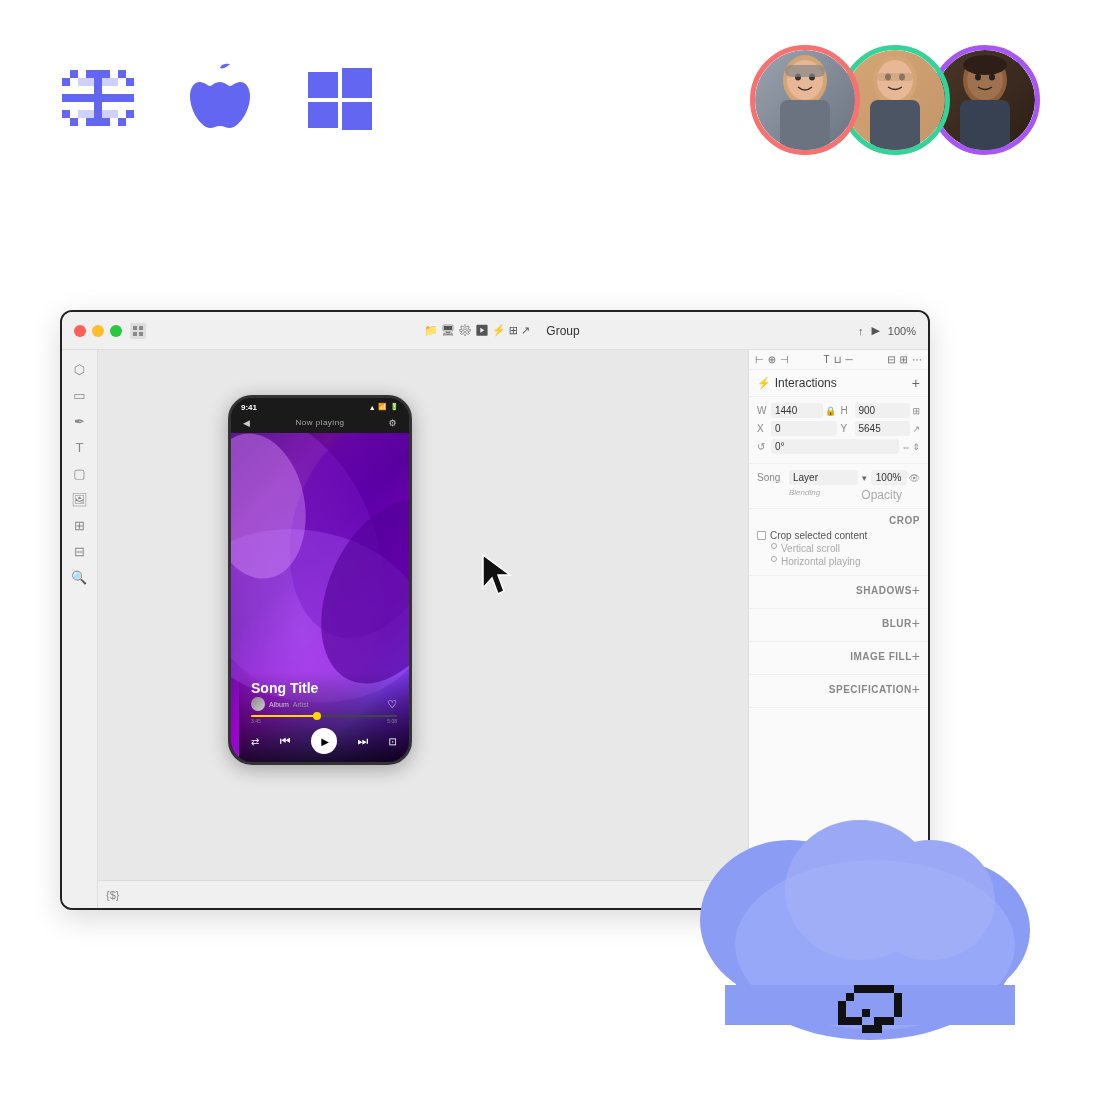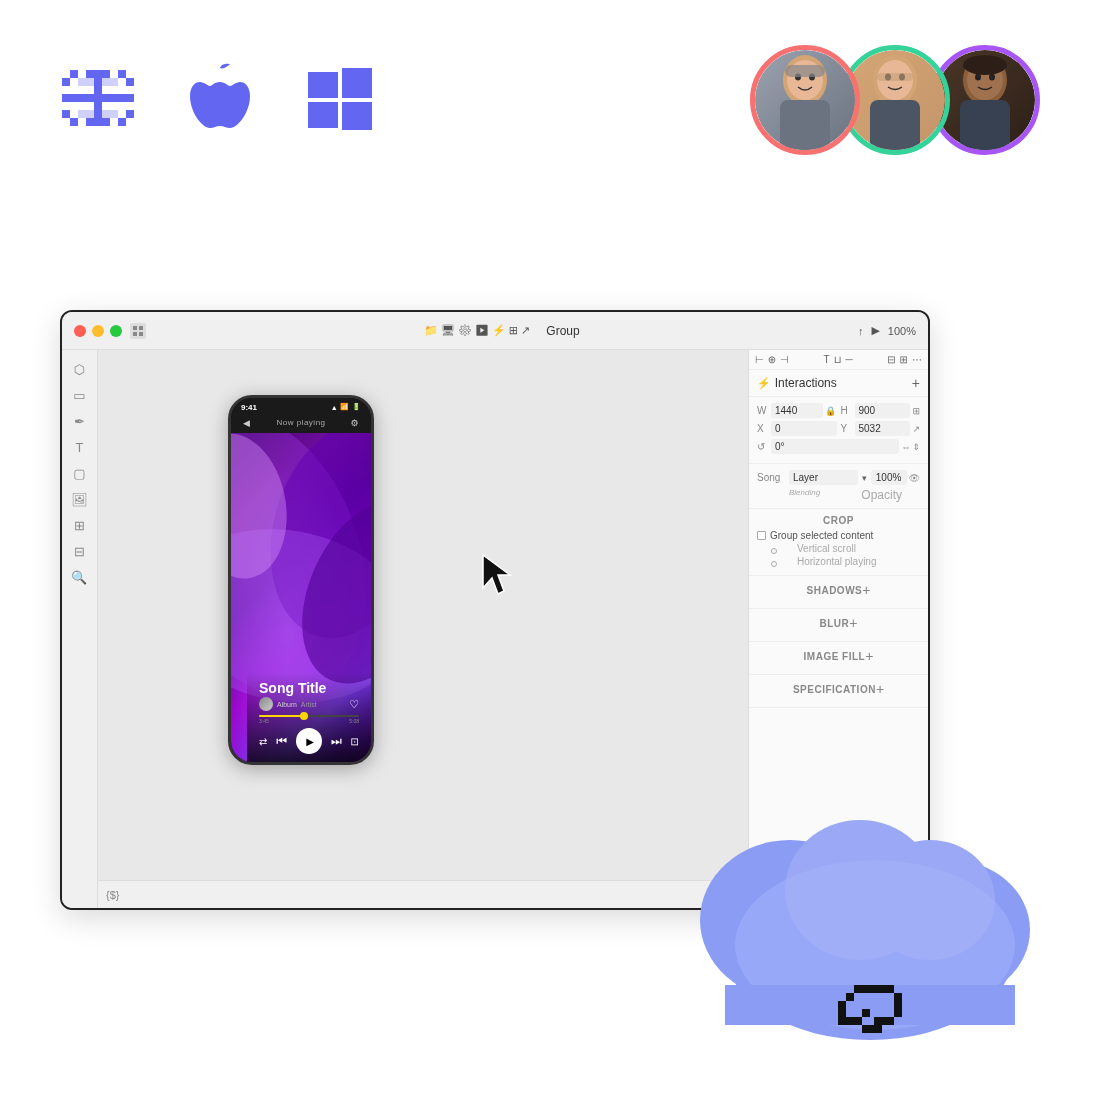--- a/index.html
+++ b/index.html
@@ -135,21 +135,21 @@
       background: #e8e8e8;
       position: relative;
       overflow: hidden;
     }
 
     
     .phone-mockup {
       position: absolute;
       top: 45px;
       left: 130px;
-      width: 146px;
+      width: 184px;
       height: 370px;
       background: #111;
       border-radius: 24px;
       border: 3px solid #333;
       overflow: hidden;
       box-shadow: 0 4px 20px rgba(0,0,0,0.3);
     }
     .phone-screen {
       width: 100%;
       height: 100%;
@@ -217,21 +217,21 @@
       gap: 4px;
     }
     .panel-tb-icon { color: #666; font-size: 10px; cursor: pointer; }
     .panel-section {
       padding: 6px 8px;
       border-bottom: 1px solid #eee;
     }
     .panel-section-header {
       display: flex;
       align-items: center;
-      justify-content: center;
+      justify-content: flex-end;
       margin-bottom: 4px;
     }
     .panel-section-title { font-size: 10px; color: #888; font-weight: 600; letter-spacing: 0.5px; text-transform: uppercase; }
     .interactions-header {
       display: flex;
       align-items: center;
       padding: 5px 8px;
       border-bottom: 1px solid #eee;
       gap: 4px;
     }
@@ -288,22 +288,22 @@
     }
     .checkbox-box {
       width: 9px; height: 9px;
       border: 1px solid #aaa;
       border-radius: 1px;
       background: #fff;
     }
     .checkbox-label { font-size: 10px; color: #555; }
     .sub-checkbox-row {
       display: flex;
-      align-items: flex-end;
-      gap: 20px;
+      align-items: flex-start;
+      gap: 4px;
       margin-bottom: 2px;
       padding-left: 14px;
     }
     .sub-dot { width: 6px; height: 6px; border: 1px solid #aaa; border-radius: 50%; }
     .sub-label { font-size: 10px; color: #aaa; }
 
     
     .cloud-container {
       position: absolute;
       bottom: 40px;
@@ -481,21 +481,21 @@
 
             <svg style="position:absolute;top:0;left:0;width:100%;height:100%;" viewBox="0 0 185 270" preserveAspectRatio="xMidYMid slice">
               <ellipse cx="60" cy="100" rx="80" ry="120" fill="rgba(150,50,220,0.4)" transform="rotate(-20,60,100)"></ellipse>
               <ellipse cx="130" cy="80" rx="60" ry="90" fill="rgba(100,0,180,0.5)" transform="rotate(15,130,80)"></ellipse>
               <ellipse cx="80" cy="150" rx="100" ry="70" fill="rgba(180,100,255,0.3)" transform="rotate(10,80,150)"></ellipse>
               <ellipse cx="40" cy="60" rx="40" ry="60" fill="rgba(220,150,255,0.4)" transform="rotate(-10,40,60)"></ellipse>
               <ellipse cx="150" cy="130" rx="50" ry="80" fill="rgba(80,0,150,0.6)" transform="rotate(25,150,130)"></ellipse>
             </svg>
           </div>
 
-          <div style="position:absolute; bottom:0; left:16px; right:0; padding:8px 12px; background:linear-gradient(transparent, rgba(0,0,0,0.8));">
+          <div style="position:absolute; bottom:0; left:8px; right:0; padding:8px 12px; background:linear-gradient(transparent, rgba(0,0,0,0.8));">
             <div style="display:flex; align-items:flex-end; justify-content:space-between;">
               <div>
                 <div style="color:#fff; font-size:14px; font-weight:700;">Song Title</div>
                 <div style="display:flex; align-items:center; gap:4px; margin-top:1px;">
                   <div style="width:14px;height:14px;border-radius:50%;background:linear-gradient(135deg,#888,#ccc);"></div>
                   <div style="color:#ccc; font-size:7px;"><span>Album</span></div>
                   <div style="color:#999; font-size:7px;"><span>Artist</span></div>
                 </div>
               </div>
               <div style="color:#fff; font-size:11px;">♡</div>
@@ -574,21 +574,21 @@
             <span class="field-icon">⊞</span>
           </div>
         </div>
         <div class="row-2col">
           <div style="display:flex;align-items:center;gap:2px;flex:1;">
             <span class="field-label">X</span>
             <div class="field-value">0</div>
           </div>
           <div style="display:flex;align-items:center;gap:2px;flex:1;">
             <span class="field-label">Y</span>
-            <div class="field-value">5032</div>
+            <div class="field-value">5645</div>
             <span class="field-icon">↗</span>
           </div>
         </div>
         <div class="row-2col">
           <div style="display:flex;align-items:center;gap:2px;flex:1;">
             <span class="field-label">↺</span>
             <div class="field-value">0°</div>
             <span class="field-icon">⇔</span>
             <span class="field-icon">⇕</span>
           </div>
@@ -610,21 +610,21 @@
           <span style="color:#aaa;font-size:12px;padding-right:18px;">Opacity</span>
         </div>
       </div>
 
       <div class="panel-section crop-section">
         <div class="panel-section-header">
           <span class="panel-section-title">CROP</span>
         </div>
         <div class="checkbox-row">
           <div class="checkbox-box"></div>
-          <span class="checkbox-label">Group selected content</span>
+          <span class="checkbox-label">Crop selected content</span>
         </div>
         <div class="sub-checkbox-row">
           <div class="sub-dot"></div>
           <span class="sub-label">Vertical scroll</span>
         </div>
         <div class="sub-checkbox-row">
           <div class="sub-dot"></div>
           <span class="sub-label">Horizontal playing</span>
         </div>
       </div>

